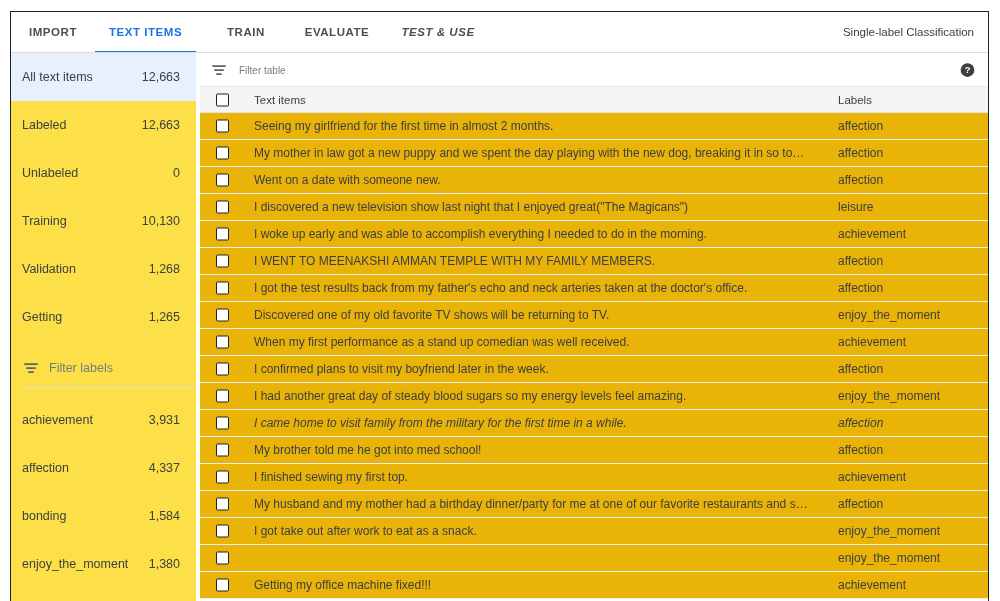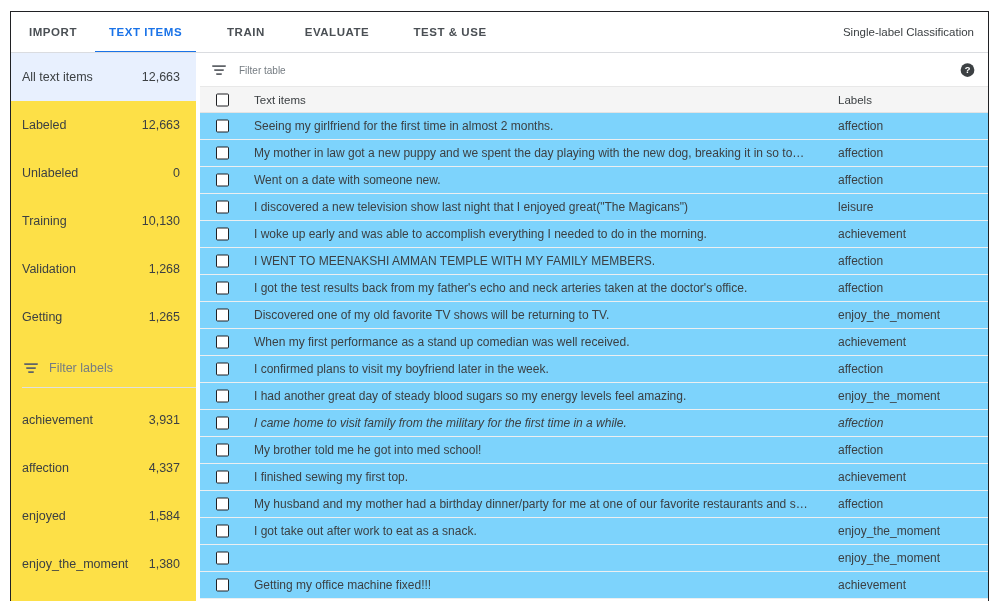--- a/index.html
+++ b/index.html
@@ -212,21 +212,21 @@
     border-radius: 1.5px;
     box-sizing: border-box;
     background: #ffffff;
     cursor: pointer;
   }
 
   .trow {
     position: absolute;
     left: 0; width: 788px;
     height: 27px;
-    background: #7dd3fc;
+    background: #eab308;
     border-bottom: 1px solid #eceff1;
     box-sizing: border-box;
     cursor: pointer;
   }
   .trow .cell-text {
     position: absolute;
     left: 54px;
     top: 50%;
     transform: translateY(-50%);
     font-size: 12px;
@@ -256,21 +256,21 @@
   <div class="frame-border-top"></div>
   <div class="frame-border-left"></div>
   <div class="frame-border-right"></div>
 
   <div class="tabbar">
     <div id="tabs-container">
         <div class="tab" style="left: 0px; width: 84px;"><span>IMPORT</span></div>
         <div class="tab active" style="left: 84px; width: 101px;"><span>TEXT ITEMS</span><span class="tab-active-bar"></span></div>
         <div class="tab" style="left: 194px; width: 82px;"><span>TRAIN</span></div>
         <div class="tab" style="left: 276px; width: 100px;"><span>EVALUATE</span></div>
-        <div class="tab" style="left: 388px; width: 102px;"><span>TEST &amp; USE</span></div>
+        <div class="tab" style="left: 376px; width: 102px; font-style: italic;"><span>TEST &amp; USE</span></div>
       </div>
     <div class="tabbar-right">Single-label Classification</div>
   </div>
   <div class="tabbar-underline"></div>
 
   <div class="sidebar">
     <div id="sidebar-stats">
         <div class="side-row selected" style="top: 0px;">
           <span class="sr-label">All text items</span>
           <span class="sr-count">12,663</span>
@@ -316,21 +316,21 @@
     <div id="sidebar-labels">
         <div class="side-row" style="top: 343px;">
           <span class="sr-label">achievement</span>
           <span class="sr-count">3,931</span>
         </div>
         <div class="side-row" style="top: 391px;">
           <span class="sr-label">affection</span>
           <span class="sr-count">4,337</span>
         </div>
         <div class="side-row" style="top: 439px;">
-          <span class="sr-label">enjoyed</span>
+          <span class="sr-label">bonding</span>
           <span class="sr-count">1,584</span>
         </div>
         <div class="side-row" style="top: 487px;">
           <span class="sr-label">enjoy_the_moment</span>
           <span class="sr-count">1,380</span>
         </div>
       </div>
   </div>
 
   <div class="table-panel">

